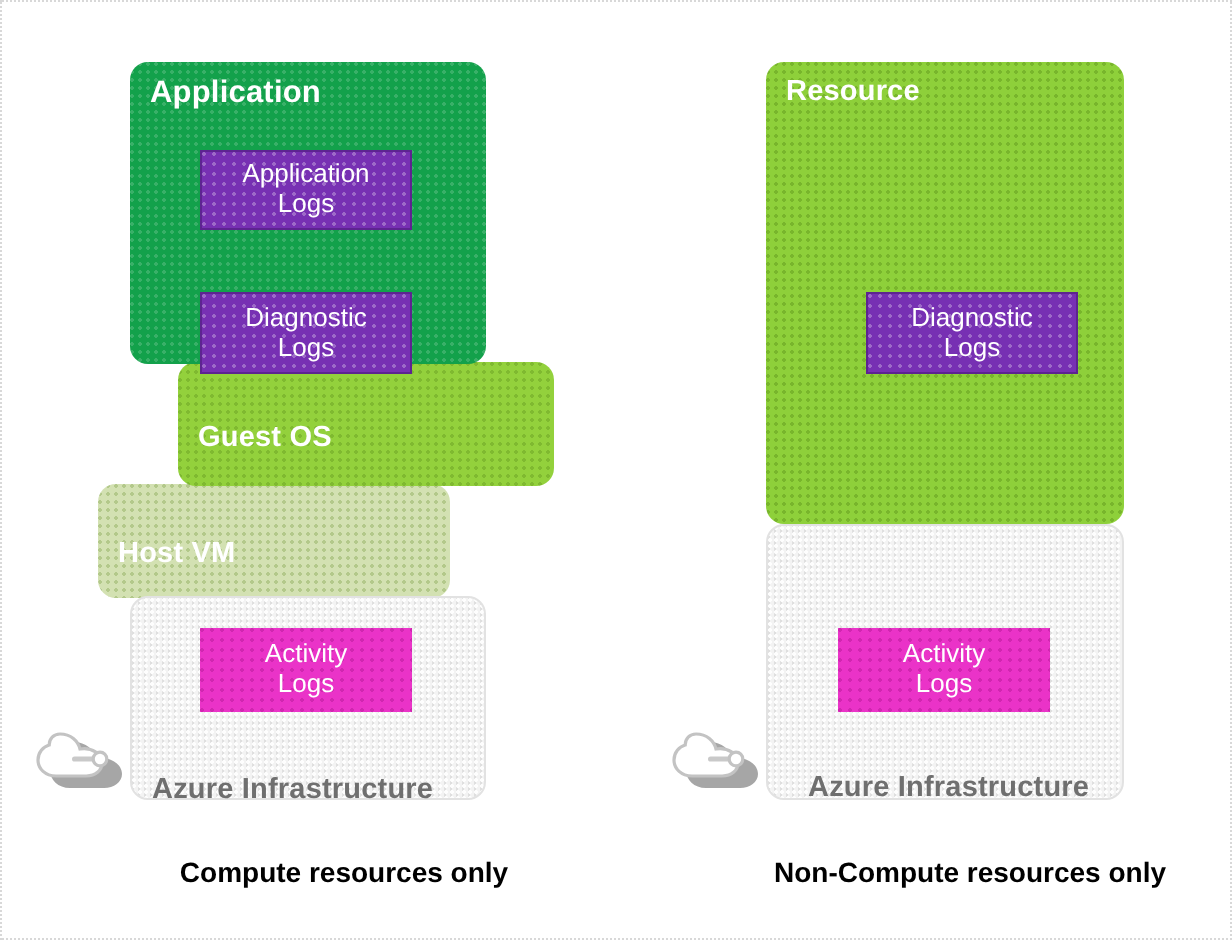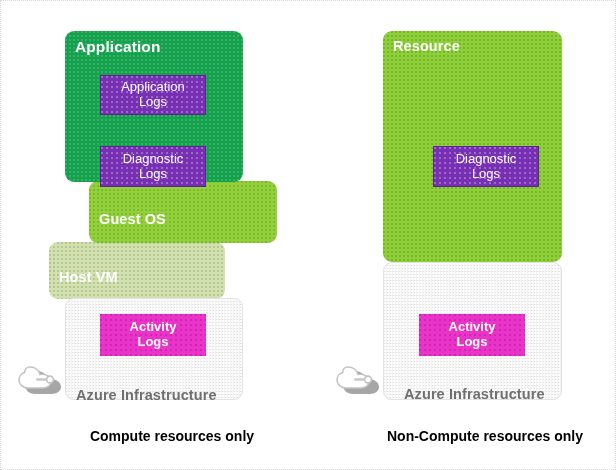--- a/index.html
+++ b/index.html
@@ -86,21 +86,21 @@
     background-image: radial-gradient(circle at 1px 1px, rgba(255,255,255,.28) 0.8px, transparent 1px);
     background-size: 5px 5px;
     border: 1px solid #5d2490;
     font-weight: normal;
   }
   .chip-magenta {
     background-color: #ea33c8;
     background-image: radial-gradient(circle at 1px 1px, rgba(170,20,140,.40) 0.8px, transparent 1px);
     background-size: 5px 5px;
     border: none;
-    font-weight: bold;
+    font-weight: normal;
     text-align: right;
   }
   .chip span { display: block; }
 
   
   .cloud-icon {
     position: absolute;
     width: 48px;
     height: 32px;
   }

